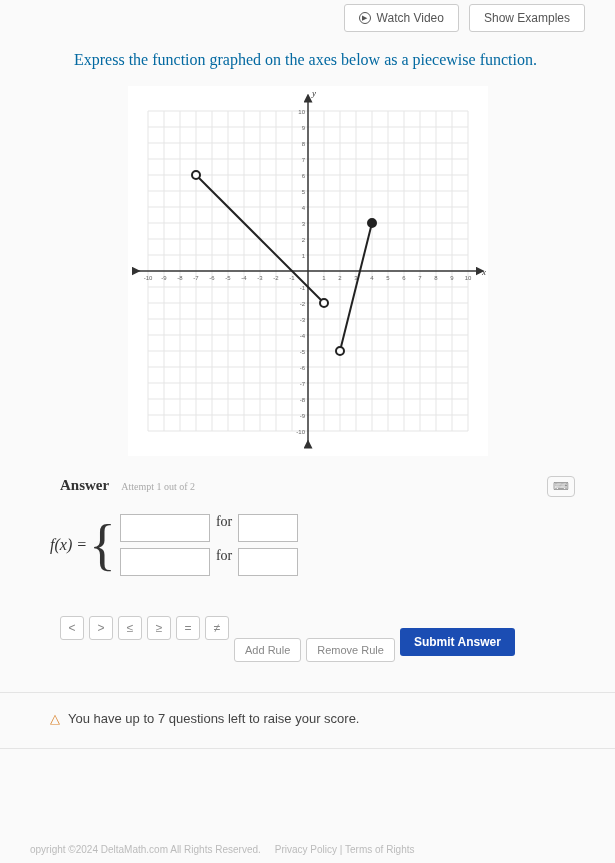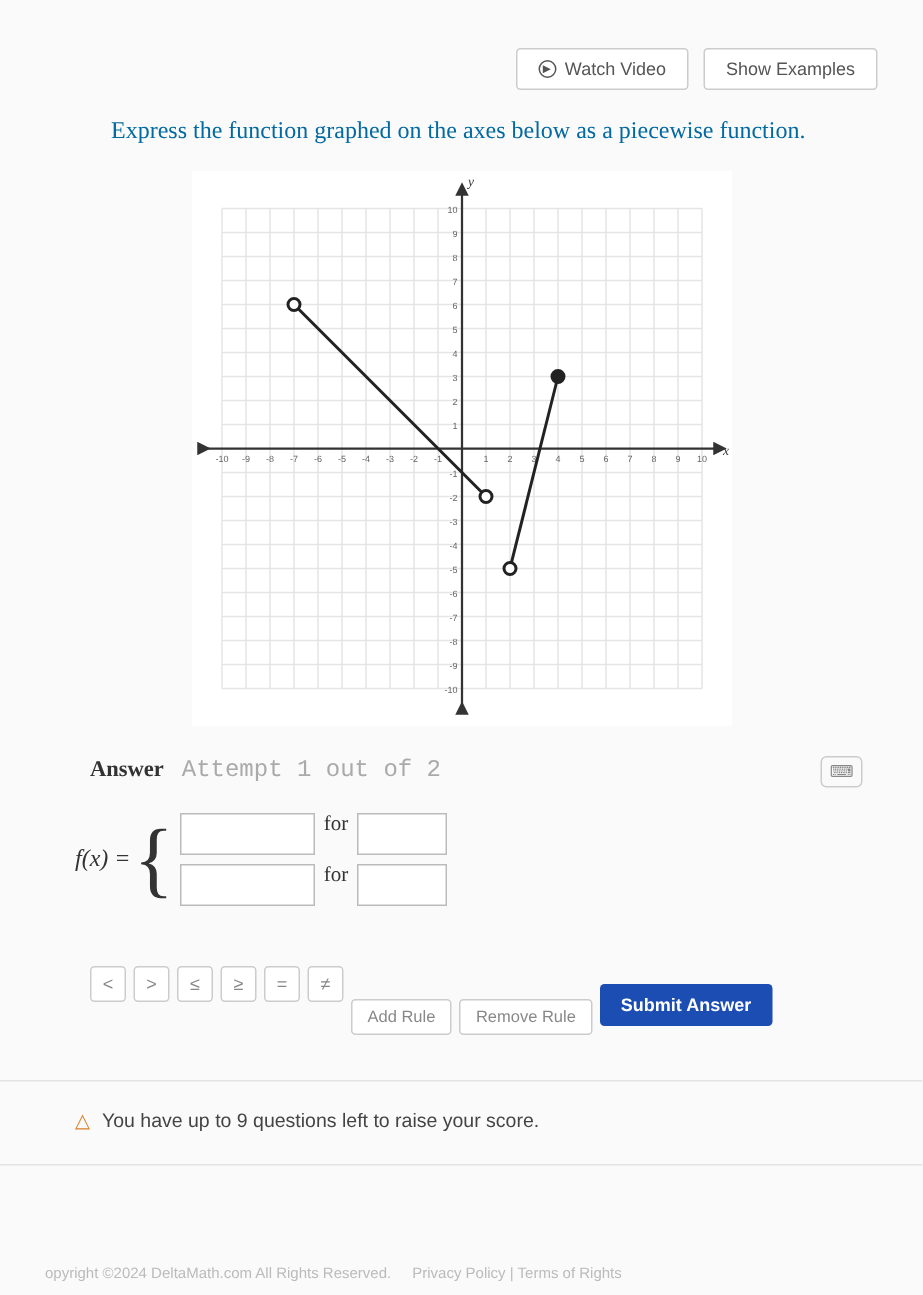--- a/index.html
+++ b/index.html
@@ -24,21 +24,20 @@
     background: #fff;
     font-family: Arial, sans-serif;
     font-size: 12px;
     padding: 6px 14px;
     border-radius: 3px;
     color: #555;
     display: flex;
     align-items: center;
     gap: 6px;
     cursor: pointer;
-    margin-top: 28px;
   }
   .play-circle {
     width: 12px; height: 12px; border: 1px solid #555; border-radius: 50%;
     display: inline-flex; align-items: center; justify-content: center;
     font-size: 7px;
   }
   .question-text {
     font-size: 16px;
     padding: 12px 40px 8px 50px;
     color: #0369a1;
@@ -53,22 +52,22 @@
   .graph {
     background: #fff;
   }
   .answer-section {
     padding: 10px 30px 0 60px;
   }
   .answer-label {
     font-size: 15px;
   }
   .attempt {
-    font-family: Liberation Mono, monospace;
-    font-size: 16px;
+    font-family: Liberation Serif, serif;
+    font-size: 10px;
     color: #aaa;
     margin-left: 8px;
   }
   .keyboard-icon {
     float: right;
     margin-right: 10px;
     border: 1px solid #ccc;
     border-radius: 4px;
     padding: 3px 5px;
     font-size: 11px;
@@ -352,21 +351,21 @@
   <div class="sym-btn">≠</div>
   <div class="rule-btn">Add Rule</div>
   <div class="rule-btn">Remove Rule</div>
   <button class="submit-btn">Submit Answer</button>
 </div>
 
 <div class="divider"></div>
 
 <div class="raise-score">
   <span class="warn-tri">△</span>
-  <span>You have up to 9 questions left to raise your score.</span>
+  <span>You have up to 7 questions left to raise your score.</span>
 </div>
 
 <div class="divider" style="margin-top:22px"></div>
 
 <div class="footer">
   <span>opyright ©2024 DeltaMath.com All Rights Reserved.</span>
   <span>
     <a href="#">Privacy Policy</a>
     <span>|</span>
     <a href="#">Terms of Rights</a>

